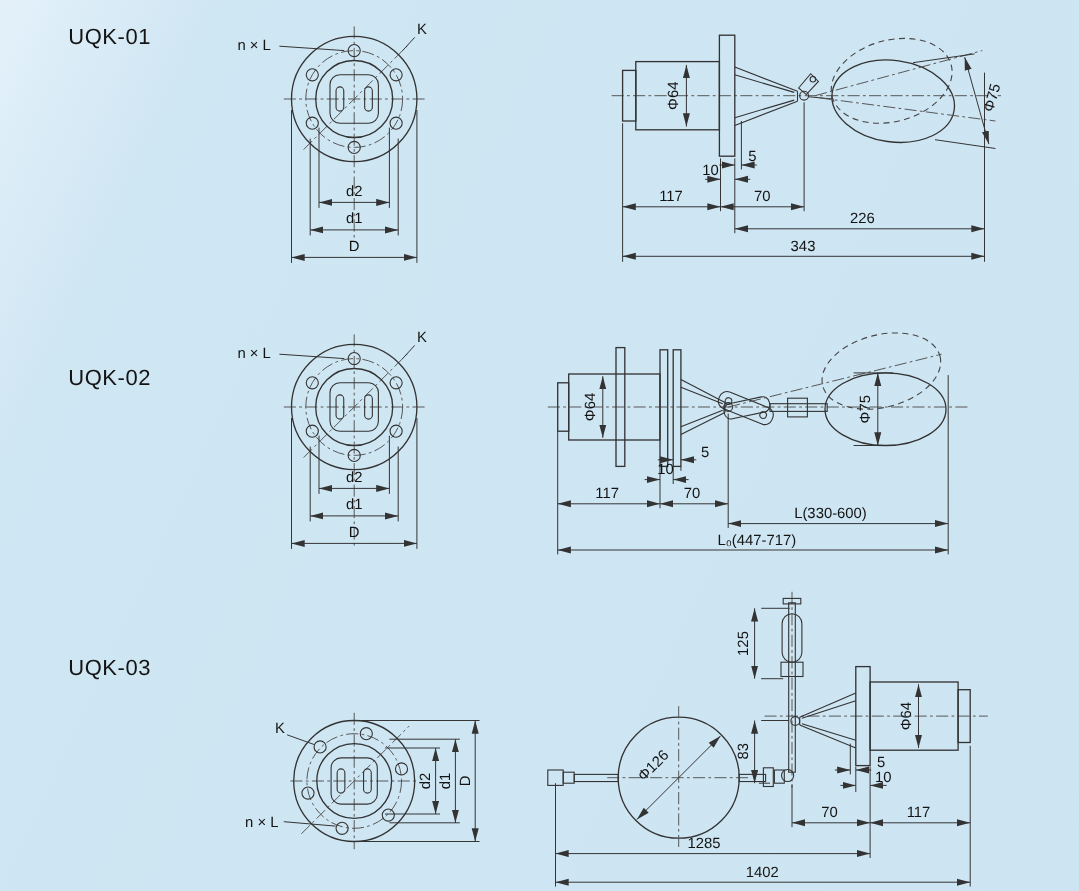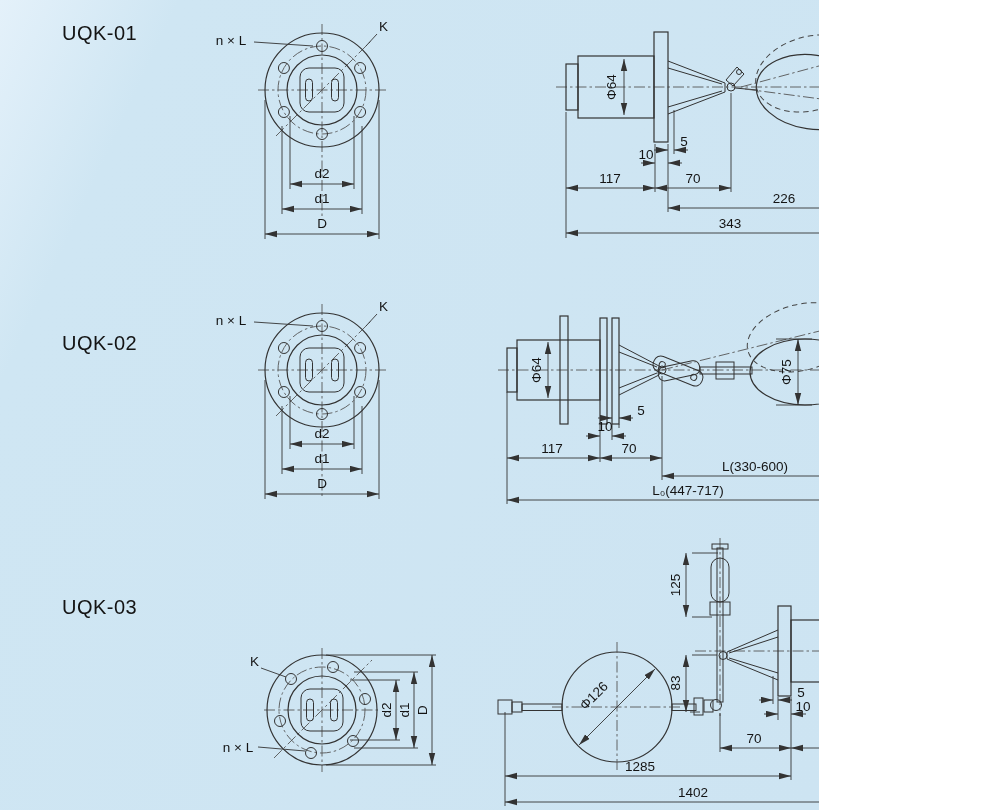--- a/index.html
+++ b/index.html
@@ -1,16 +1,16 @@
 <!DOCTYPE html>
 <html><head>
 <meta charset="utf-8">
 <style>
   html,body{margin:0;padding:0}
-  .page{position:relative;width:819px;height:810px;
+  .page{position:relative;width:981px;height:810px;
         background:linear-gradient(115deg,#e4f1fa 0%,#cfe6f3 15%,#cde4f2 100%);
         font-family:"Liberation Sans",sans-serif;overflow:hidden}
   svg{display:block}
   .ln{fill:none;stroke:#333;stroke-width:1.2}
   .th{fill:none;stroke:#333;stroke-width:1}
   .cl{fill:none;stroke:#555;stroke-width:.9;stroke-dasharray:11 3 2.5 3}
   .dash{fill:none;stroke:#444;stroke-width:1;stroke-dasharray:5.5 4}
   .dm{fill:none;stroke:#333;stroke-width:.9}
   text{fill:#141414;font-size:13.5px;font-family:"Liberation Sans",sans-serif}
   .ttl{font-size:20px;letter-spacing:.5px}

